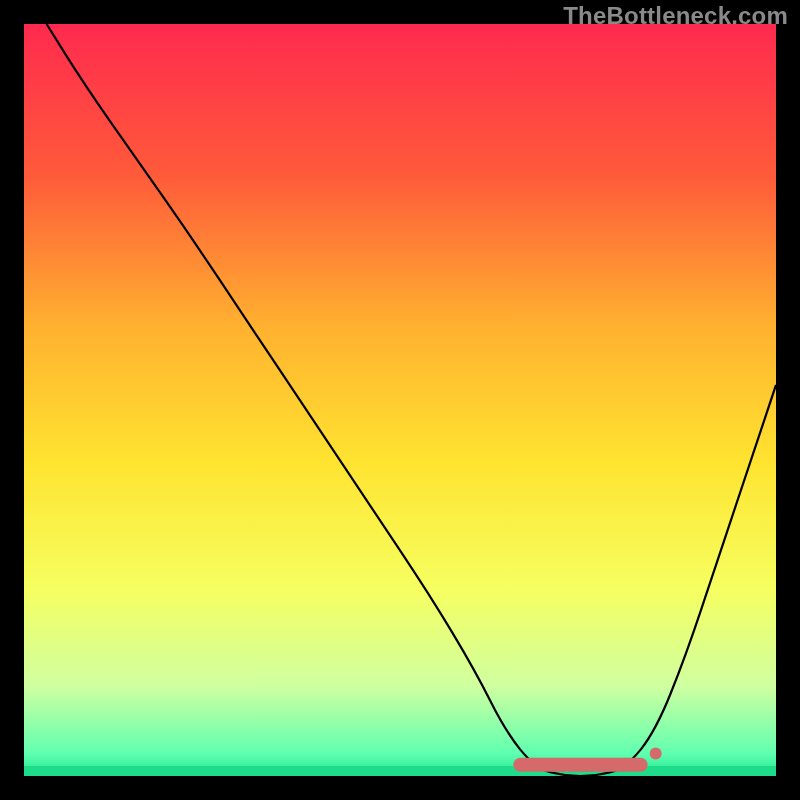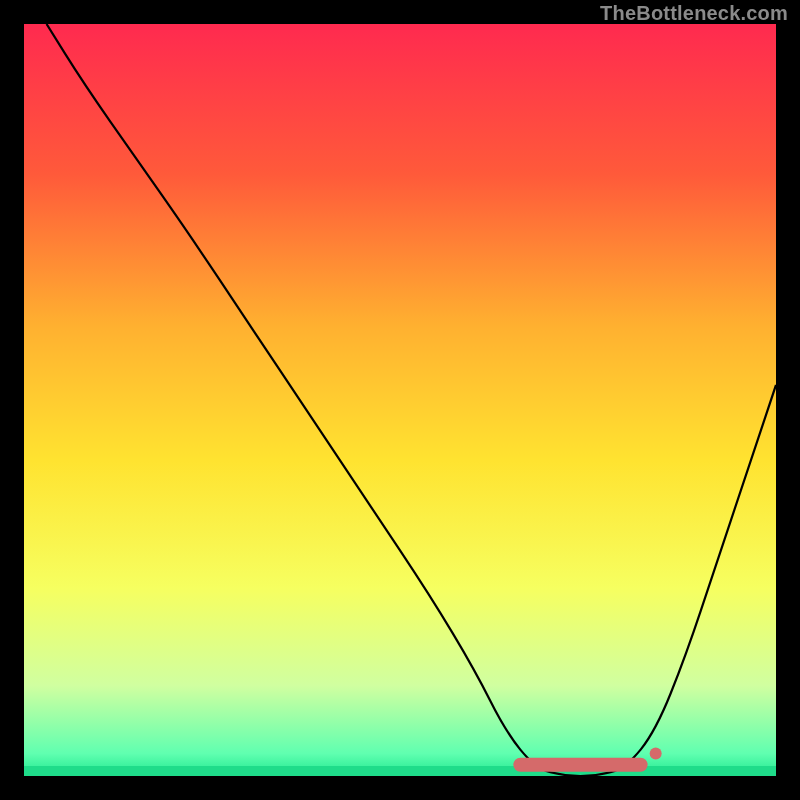--- a/index.html
+++ b/index.html
@@ -23,21 +23,21 @@
     left: 24px;
     top: 24px;
     width: 752px;
     height: 752px;
   }
   .watermark {
     position: absolute;
     top: 2px;
     right: 12px;
     font-family: Arial, Helvetica, sans-serif;
-    font-size: 20px;
+    font-size: 24px;
     font-weight: 600;
     color: #8a8a8a;
     letter-spacing: 0.2px;
   }
   svg { display: block; }
 </style>
 </head>
 <body>
 
 <div class="frame">

